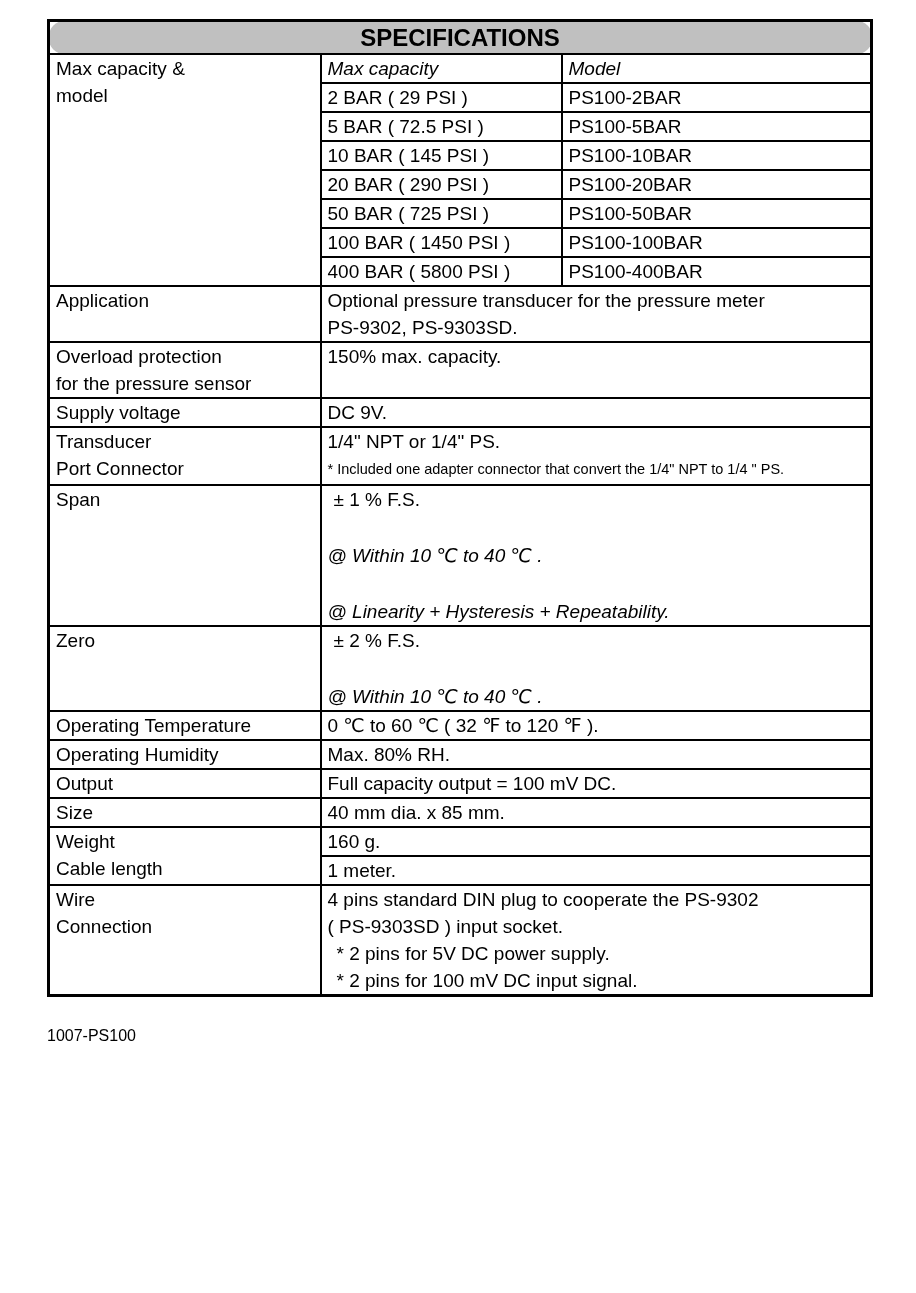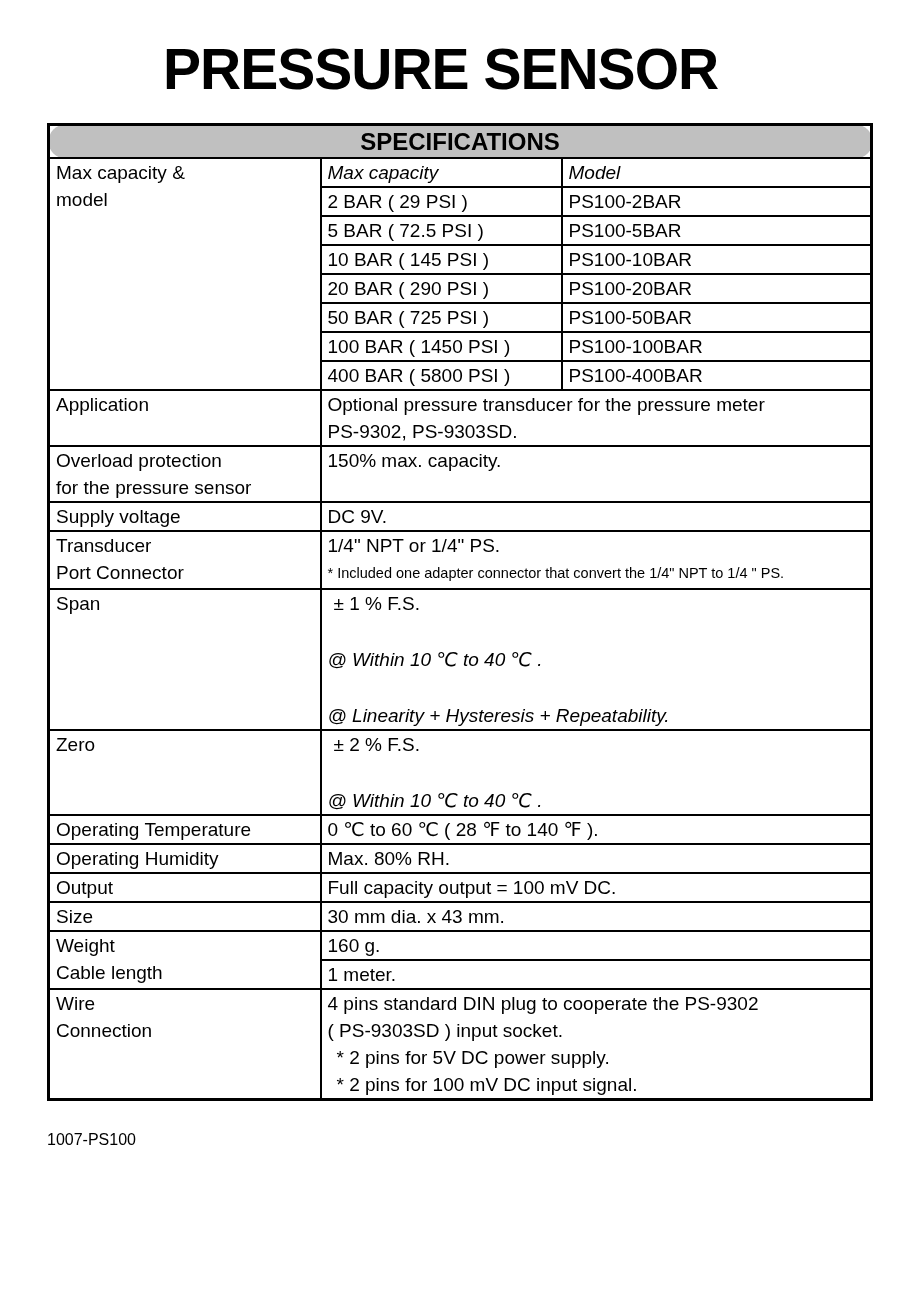--- a/index.html
+++ b/index.html
@@ -74,21 +74,20 @@
     font-size:16px;
     padding-right:22px;
     margin-top:20px;
   }
 </style>
 </head>
 <body>
 
 <div class="page">
 
-  <h1 class="title">PRESSURE SENSOR</h1>
 
   <table class="spec-table">
     <colgroup>
       <col style="width:272px">
       <col style="width:241px">
       <col style="width:310px">
     </colgroup>
     <tbody>
       <tr>
         <td colspan="3" class="header-cell">SPECIFICATIONS</td>
@@ -175,36 +174,36 @@
       <tr>
         <td>Zero</td>
         <td colspan="2">
           <div class="pad6">±  2 % F.S.</div>
           <div class="ital">@ Within 10 ℃ to 40 ℃ .</div>
         </td>
       </tr>
 
       <tr>
         <td>Operating Temperature</td>
-        <td colspan="2">0 ℃ to 60 ℃ ( 28 ℉ to 140 ℉ ).</td>
+        <td colspan="2">0 ℃ to 60 ℃ ( 32 ℉ to 120 ℉ ).</td>
       </tr>
 
       <tr>
         <td>Operating Humidity</td>
         <td colspan="2">Max. 80% RH.</td>
       </tr>
 
       <tr>
         <td>Output</td>
         <td colspan="2">Full capacity output = 100 mV DC.</td>
       </tr>
 
       <tr>
         <td>Size</td>
-        <td colspan="2">30 mm dia. x 43 mm.</td>
+        <td colspan="2">40 mm dia. x 85 mm.</td>
       </tr>
 
       <tr>
         <td rowspan="2">
           <div>Weight</div>
           <div>Cable length</div>
         </td>
         <td colspan="2">160 g.</td>
       </tr>
       <tr>

